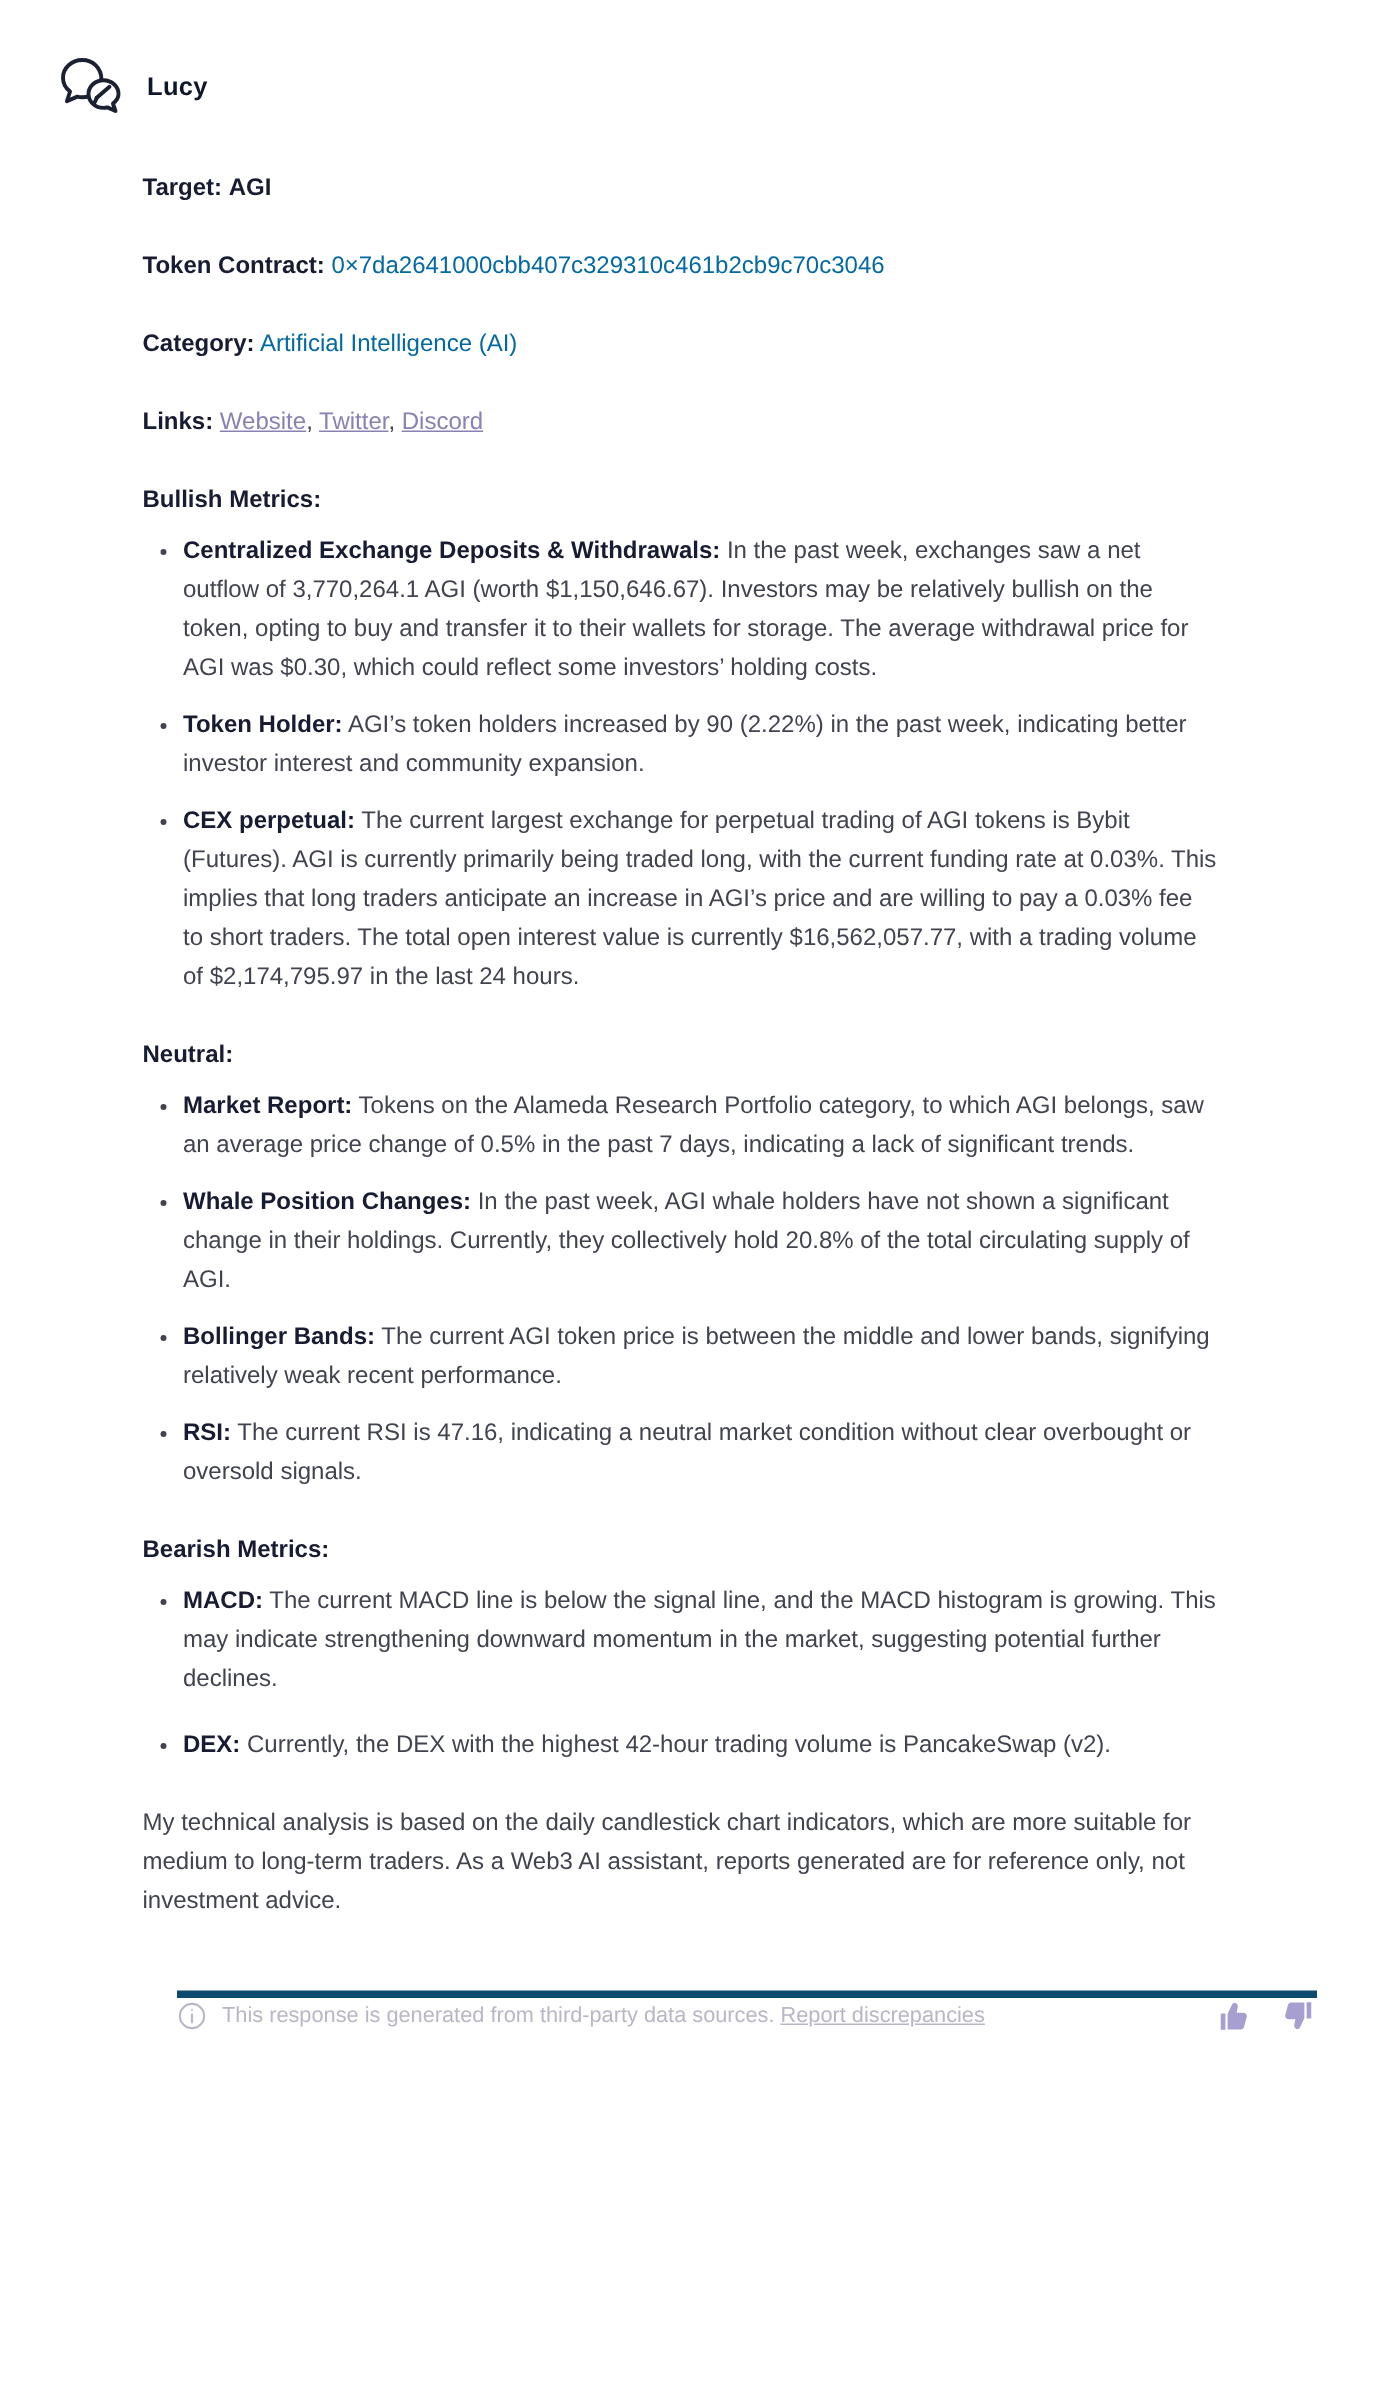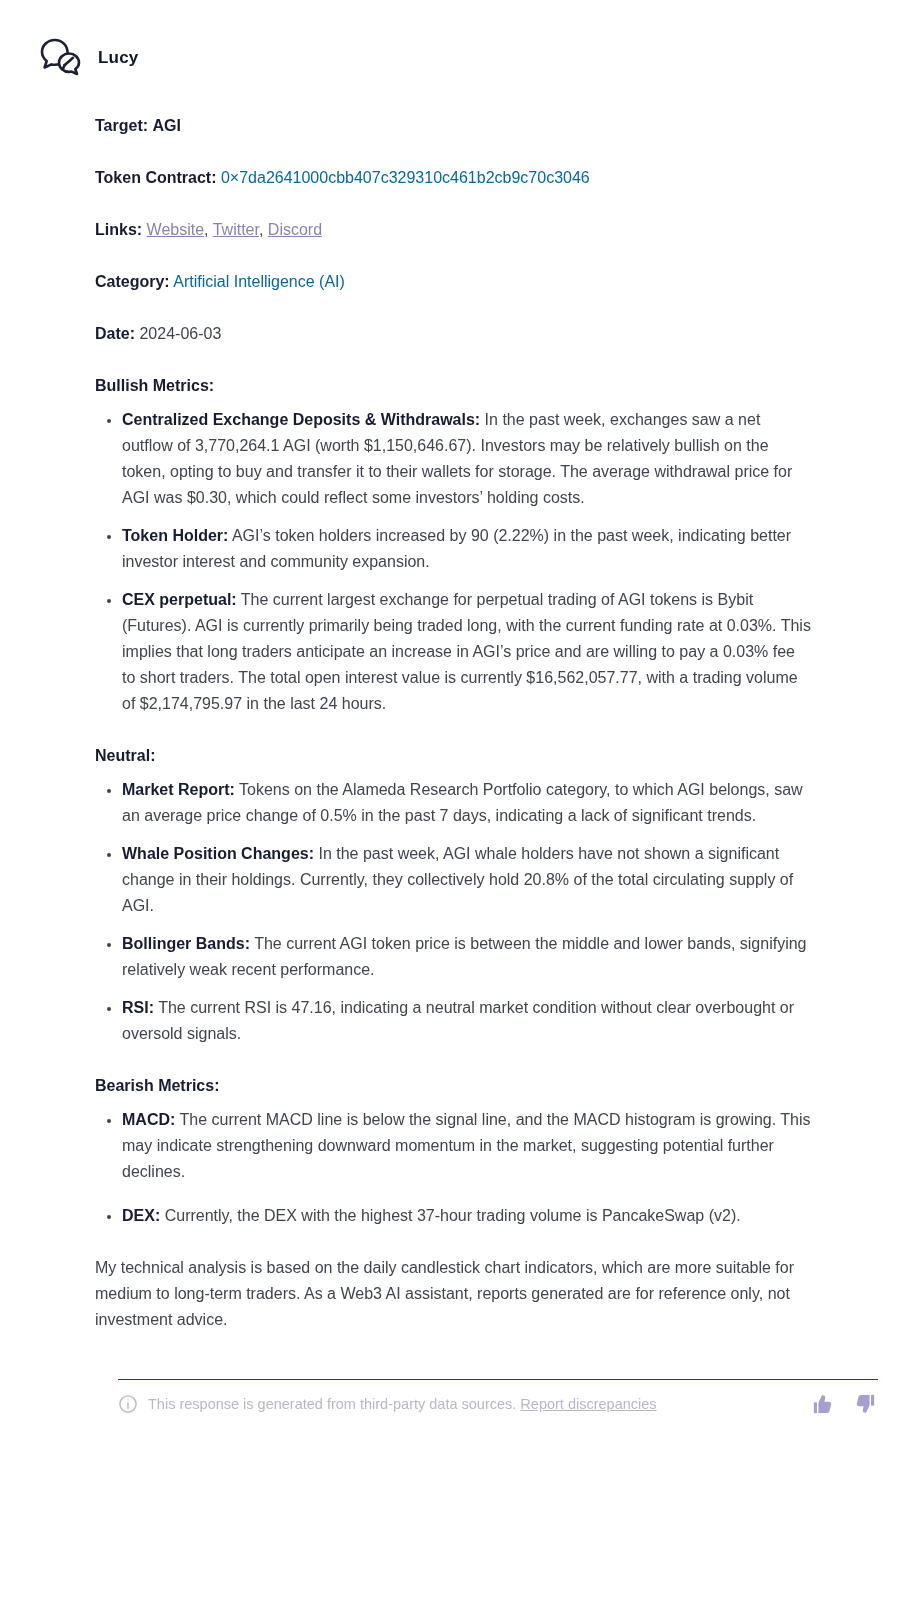--- a/index.html
+++ b/index.html
@@ -21,21 +21,21 @@
   .section-heading { font-weight: 700; color: #181c32; margin: 0 0 8px 0; }
   ul.metrics { margin: 0 0 26px 0; padding-left: 27px; list-style: disc; }
   ul.metrics li { margin-bottom: 12px; }
   ul.metrics li::marker { color: #41444f; font-size: 13px; }
   .where { font-weight: 700; color: #181c32; margin: 0 0 18px 0; }
   .exchanges { color: #6757c6; font-weight: 700; cursor: pointer; }
   .closing { margin: 0; }
 
   .footer {
     margin: 46px 80px 0 80px; width: 760px;
-    border-top: 1px solid #0c4a6e; padding-top: 13px;
+    border-top: 5px solid #0c4a6e; padding-top: 1px;
     display: flex; align-items: center; justify-content: space-between;
     color: #b9b6c6; font-size: 14.5px; line-height: 20px;
   }
   .footer-left { display: flex; align-items: center; gap: 10px; }
   .report-link { color: #b9b6c6; text-decoration: underline; cursor: pointer; }
   .thumbs { display: flex; align-items: center; gap: 20px; margin-right: 2px; }
   .thumb-btn { background: none; border: none; padding: 0; cursor: pointer; line-height: 0; }
 </style>
 </head>
 <body>
@@ -62,33 +62,29 @@
       <span class="lbl">Target:</span>
       <span class="lbl">AGI</span>
     </p>
 
     <p class="para">
       <span class="lbl">Token Contract:</span>
       <span class="purple">0×7da2641000cbb407c329310c461b2cb9c70c3046</span>
     </p>
 
     <p class="para">
-      <span class="lbl">Links:</span>
-      <a class="plink">Website</a><span>, </span><a class="plink">Twitter</a><span>, </span><a class="plink">Discord</a>
-    </p>
-
-    <p class="para">
       <span class="lbl">Category:</span>
       <span class="purple">Artificial Intelligence (AI)</span>
     </p>
 
     <p class="para">
-      <span class="lbl">Date:</span>
-      <span>2024-06-03</span>
+      <span class="lbl">Links:</span>
+      <a class="plink">Website</a><span>, </span><a class="plink">Twitter</a><span>, </span><a class="plink">Discord</a>
     </p>
+
 
     <p class="section-heading">Bullish Metrics:</p>
     <ul class="metrics">
       <li>
         <span class="lbl">Centralized Exchange Deposits &amp; Withdrawals:</span><span> In the past week, exchanges saw a net outflow of 3,770,264.1 AGI (worth $1,150,646.67). Investors may be relatively bullish on the token, opting to buy and transfer it to their wallets for storage. The average withdrawal price for AGI was $0.30, which could reflect some investors’ holding costs.</span>
       </li>
       <li>
         <span class="lbl">Token Holder:</span><span> AGI’s token holders increased by 90 (2.22%) in the past week, indicating better investor interest and community expansion.</span>
       </li>
       <li>
@@ -115,21 +111,21 @@
     <p class="section-heading">Bearish Metrics:</p>
     <ul class="metrics" style="margin-bottom:18px;">
       <li>
         <span class="lbl">MACD:</span><span> The current MACD line is below the signal line, and the MACD histogram is growing. This may indicate strengthening downward momentum in the market, suggesting potential further declines.</span>
       </li>
     </ul>
 
 
     <ul class="metrics">
       <li>
-        <span class="lbl">DEX:</span><span> Currently, the DEX with the highest 37-hour trading volume is PancakeSwap (v2).</span>
+        <span class="lbl">DEX:</span><span> Currently, the DEX with the highest 42-hour trading volume is PancakeSwap (v2).</span>
       </li>
     </ul>
 
     <p class="closing">My technical analysis is based on the daily candlestick chart indicators, which are more suitable for medium to long-term traders. As a Web3 AI assistant, reports generated are for reference only, not investment advice.</p>
 
   </div>
 
   <div class="footer">
     <div class="footer-left">
       <span style="line-height:0;">

